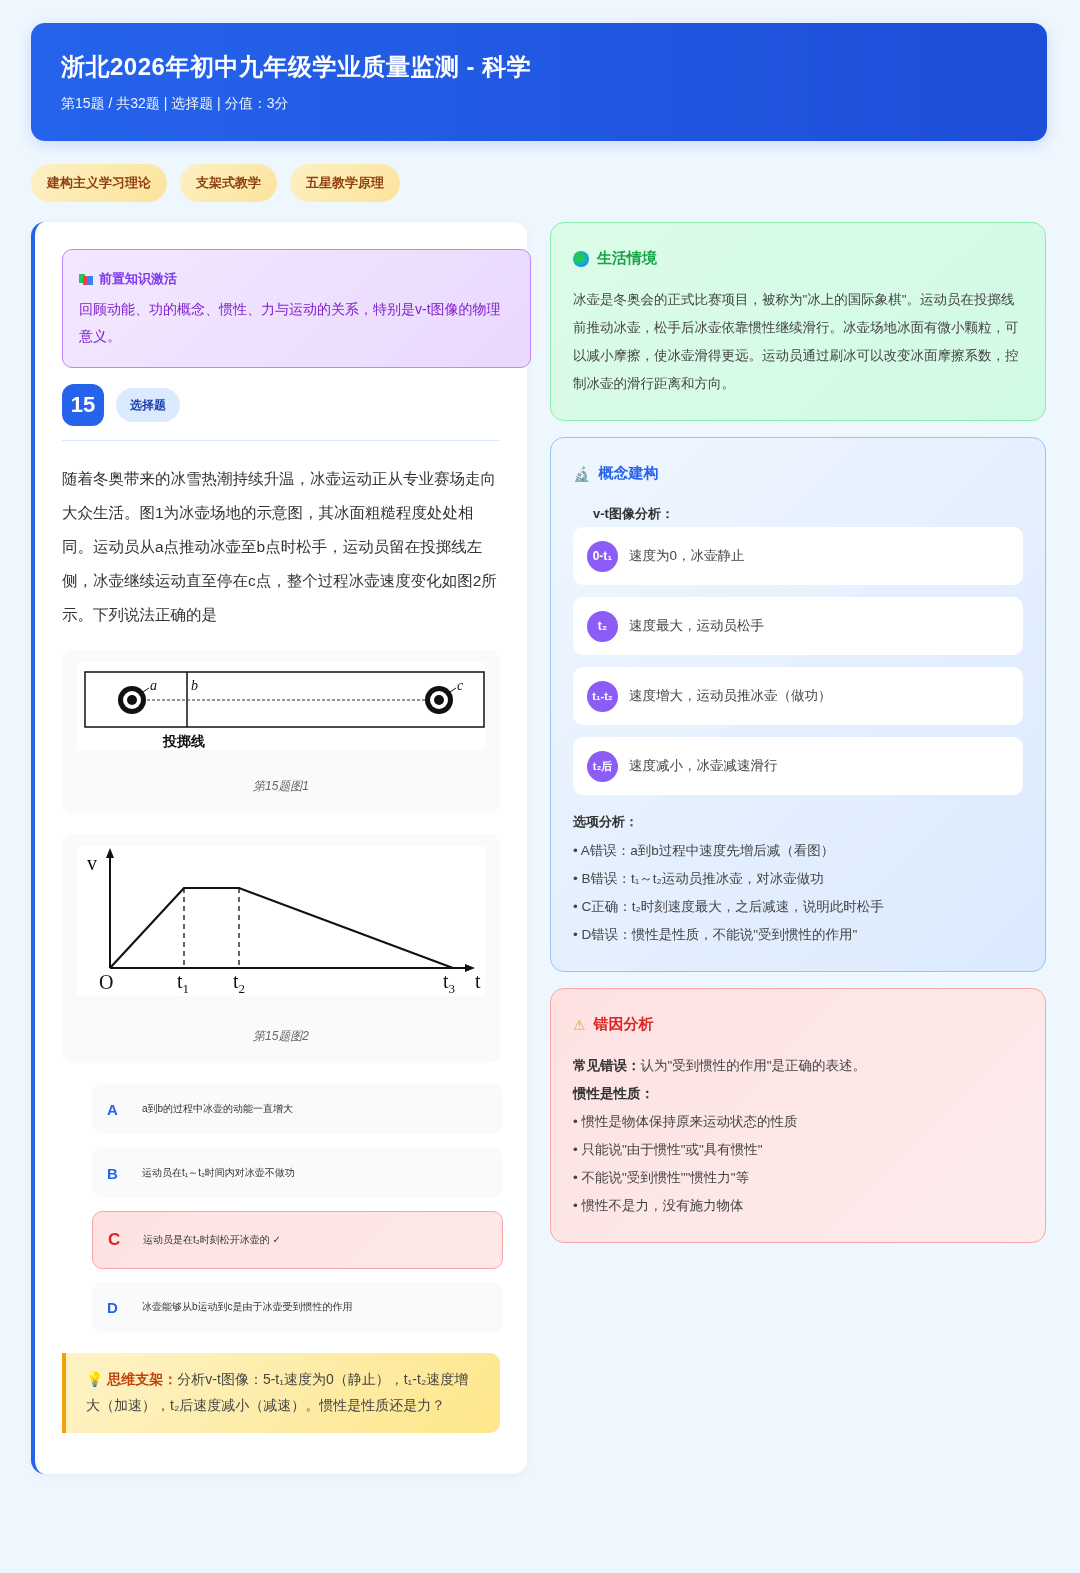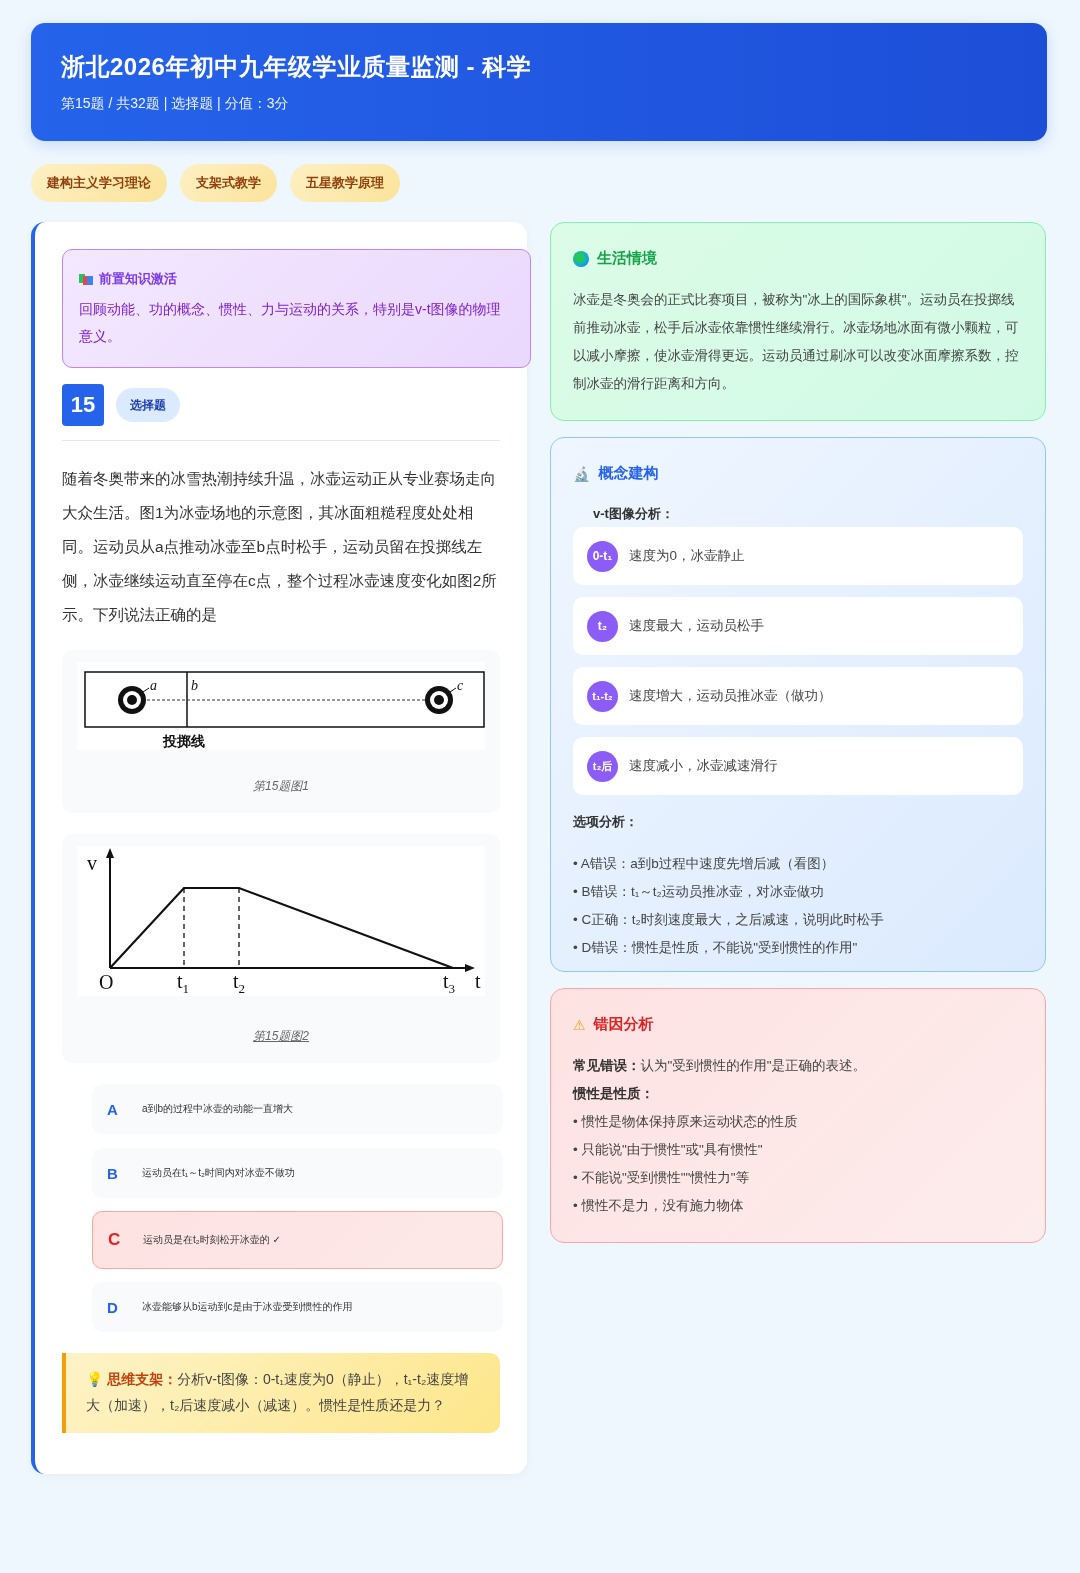--- a/index.html
+++ b/index.html
@@ -39,21 +39,21 @@
     border: 1.5px solid #c084fc; border-radius: 10px;
     background: linear-gradient(135deg, #f3e8ff, #ead8fd);
     padding: 20px 16px;
   }
   .prior .title { color: #7c3aed; font-weight: bold; font-size: 13px; display: flex; align-items: center; gap: 6px; }
   .prior .text { color: #7e22ce; font-size: 14px; line-height: 27px; margin-top: 8px; }
   .books-icon { width: 14px; height: 11px; position: relative; display: inline-block; }
   .books-icon i { position: absolute; width: 6px; height: 9px; }
   .qhead { position: absolute; left: 27px; top: 162px; display: flex; align-items: center; gap: 12px; }
   .qnum {
-    width: 42px; height: 42px; border-radius: 4px; background: #2563eb;
+    width: 42px; height: 42px; border-radius: 12px; background: #2563eb;
     color: #fff; font-size: 22px; font-weight: bold;
     display: flex; align-items: center; justify-content: center;
   }
   .qtype {
     height: 34px; padding: 0 14px; border-radius: 17px; background: #dbeafe;
     color: #1e40af; font-size: 12px; font-weight: bold; display: flex; align-items: center;
   }
   .divider { position: absolute; left: 27px; top: 218px; width: 438px; height: 1px; background: #dbeafe; }
   .stem { position: absolute; left: 27px; top: 240px; width: 440px; font-size: 15.5px; line-height: 34px; color: #333; }
   .fig {
@@ -172,21 +172,21 @@
         <line x1="107" y1="42" x2="107" y2="122" stroke="#111" stroke-width="1.3" stroke-dasharray="5,4"></line>
         <line x1="162" y1="42" x2="162" y2="122" stroke="#111" stroke-width="1.3" stroke-dasharray="5,4"></line>
         <text x="10" y="24" font-family="Liberation Serif, serif" font-size="20" fill="#111">v</text>
         <text x="22" y="143" font-family="Liberation Serif, serif" font-size="20" fill="#111">O</text>
         <text x="100" y="142" font-family="Liberation Serif, serif" font-size="20" fill="#111"><tspan>t</tspan><tspan font-size="13" dy="5">1</tspan></text>
         <text x="156" y="142" font-family="Liberation Serif, serif" font-size="20" fill="#111"><tspan>t</tspan><tspan font-size="13" dy="5">2</tspan></text>
         <text x="366" y="142" font-family="Liberation Serif, serif" font-size="20" fill="#111"><tspan>t</tspan><tspan font-size="13" dy="5">3</tspan></text>
         <text x="398" y="142" font-family="Liberation Serif, serif" font-size="20" fill="#111">t</text>
       </svg>
     </div>
-    <div class="cap" style="top:194px;text-decoration:underline;">第15题图2</div>
+    <div class="cap" style="top:194px;">第15题图2</div>
   </div>
 
   <div class="opt" style="top:862px;">
     <span class="letter">A</span>
     <span class="otext">a到b的过程中冰壶的动能一直增大</span>
   </div>
   <div class="opt" style="top:926px;">
     <span class="letter">B</span>
     <span class="otext">运动员在t₁～t₂时间内对冰壶不做功</span>
   </div>
@@ -194,21 +194,21 @@
     <span class="letter">C</span>
     <span class="otext">运动员是在t₂时刻松开冰壶的 ✓</span>
   </div>
   <div class="opt" style="top:1060px;">
     <span class="letter">D</span>
     <span class="otext">冰壶能够从b运动到c是由于冰壶受到惯性的作用</span>
   </div>
 
   <div class="scaffold">
     <span style="color:#f59e0b;">💡</span>
-    <b>思维支架：</b><span>分析v-t图像：0-t₁速度为0（静止），t₁-t₂速度增大（加速），t₂后速度减小（减速）。惯性是性质还是力？</span>
+    <b>思维支架：</b><span>分析v-t图像：5-t₁速度为0（静止），t₁-t₂速度增大（加速），t₂后速度减小（减速）。惯性是性质还是力？</span>
   </div>
 </div>
 
 <div class="panel life">
   <div class="ptitle">
     <span style="display:inline-block;width:16px;height:16px;border-radius:50%;background:radial-gradient(circle at 40% 40%, #22c55e 30%, #0ea5e9 60%, #1e40af 100%);"></span>
     <span>生活情境</span>
   </div>
   <div class="ptext">冰壶是冬奥会的正式比赛项目，被称为"冰上的国际象棋"。运动员在投掷线前推动冰壶，松手后冰壶依靠惯性继续滑行。冰壶场地冰面有微小颗粒，可以减小摩擦，使冰壶滑得更远。运动员通过刷冰可以改变冰面摩擦系数，控制冰壶的滑行距离和方向。</div>
 </div>
@@ -229,21 +229,21 @@
   </div>
   <div class="step">
     <span class="badge" style="font-size:11px;">t₁-t₂</span>
     <span class="stext">速度增大，运动员推冰壶（做功）</span>
   </div>
   <div class="step">
     <span class="badge" style="font-size:11px;">t₂后</span>
     <span class="stext">速度减小，冰壶减速滑行</span>
   </div>
   <div class="subhead" style="margin-top:18px;">选项分析：</div>
-  <ul class="bul" style="margin-top:19px;">
+  <ul class="bul" style="margin-top:6px;">
     <li>A错误：a到b过程中速度先增后减（看图）</li>
     <li>B错误：t₁～t₂运动员推冰壶，对冰壶做功</li>
     <li>C正确：t₂时刻速度最大，之后减速，说明此时松手</li>
     <li>D错误：惯性是性质，不能说"受到惯性的作用"</li>
   </ul>
 </div>
 
 <div class="panel err">
   <div class="ptitle">
     <span style="color:#f59e0b;font-size:14px;">⚠</span>

